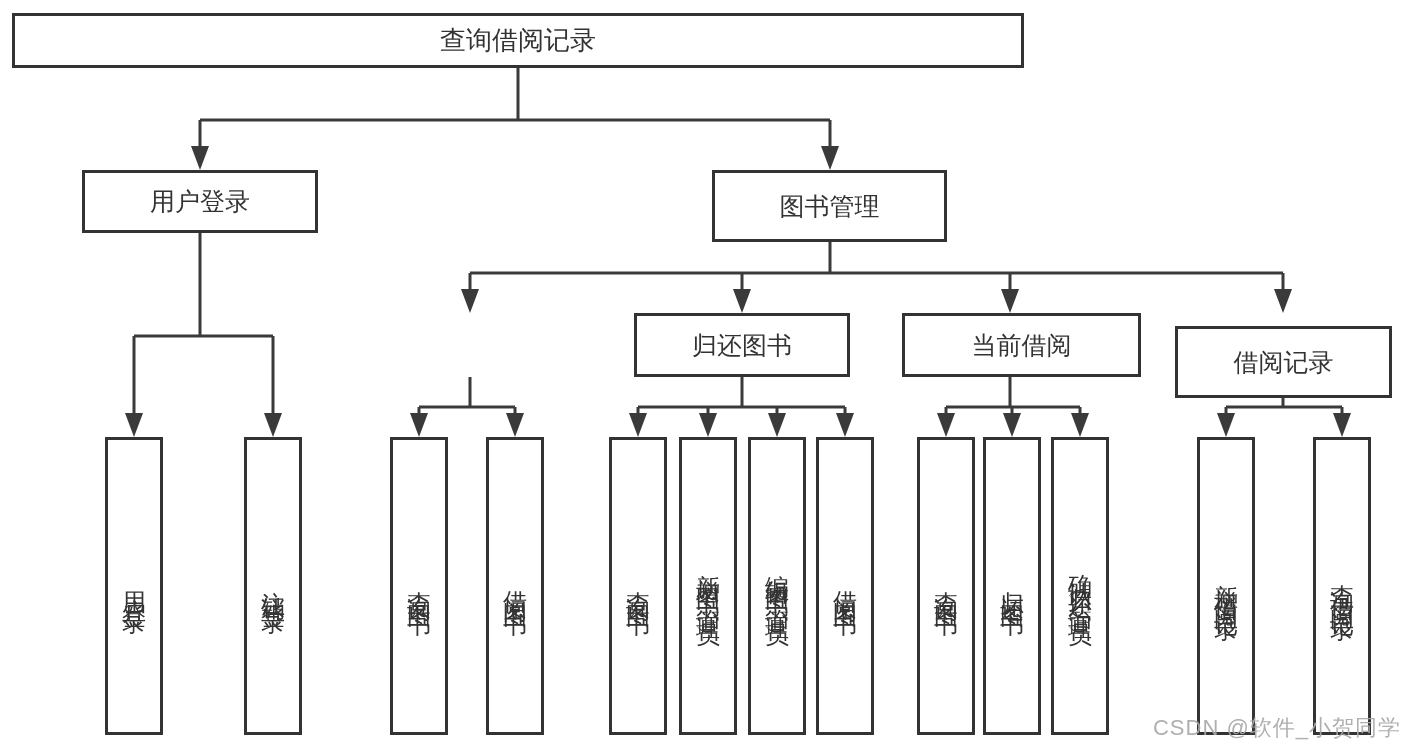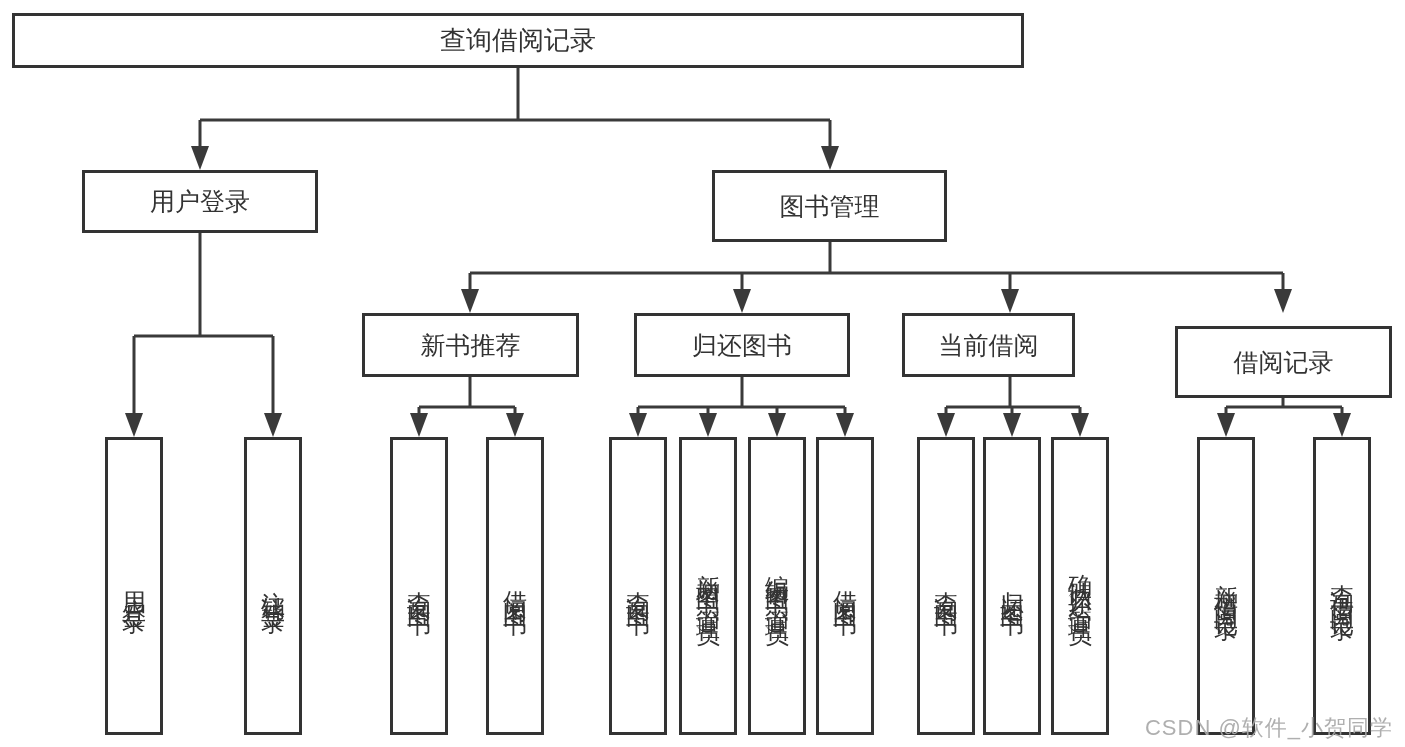--- a/index.html
+++ b/index.html
@@ -40,21 +40,21 @@
   .lvl-mid   { font-size: 25px; }
   .leaf {
     writing-mode: vertical-rl;
     text-orientation: mixed;
     font-size: 24px;
     line-height: 1;
     letter-spacing: 7px;
   }
   .watermark {
     position: absolute;
-    right: 12px;
+    right: 4px;
     bottom: 4px;
     font-size: 22px;
     letter-spacing: 1px;
     color: rgba(168, 168, 168, 0.92);
     z-index: 5;
     white-space: nowrap;
   }
 </style>
 </head>
 <body>
@@ -96,23 +96,22 @@
     <polygon points="1071,413 1089,413 1080,437"></polygon>
     <polygon points="1217,413 1235,413 1226,437"></polygon>
     <polygon points="1333,413 1351,413 1342,437"></polygon>
   </svg>
 
   <div class="box lvl-root" style="left:12px; top:13px; width:1012px; height:55px;">查询借阅记录</div>
 
   <div class="box lvl-mid" style="left:82px; top:170px; width:236px; height:63px;">用户登录</div>
   <div class="box lvl-mid" style="left:712px; top:170px; width:235px; height:72px;">图书管理</div>
 
-  <div class="box lvl-mid" style="left:362px; top:313px; width:217px; height:64px;">新书推荐</div>
   <div class="box lvl-mid" style="left:634px; top:313px; width:216px; height:64px;">归还图书</div>
-  <div class="box lvl-mid" style="left:902px; top:313px; width:173px; height:64px;">当前借阅</div>
+  <div class="box lvl-mid" style="left:902px; top:313px; width:239px; height:64px;">当前借阅</div>
   <div class="box lvl-mid" style="left:1175px; top:326px; width:217px; height:72px;">借阅记录</div>
 
   <div class="box leaf" style="left:105px; top:437px; width:58px; height:298px;">用户登录</div>
   <div class="box leaf" style="left:244px; top:437px; width:58px; height:298px;">注销登录</div>
 
   <div class="box leaf" style="left:390px; top:437px; width:58px; height:298px;">查询图书</div>
   <div class="box leaf" style="left:486px; top:437px; width:58px; height:298px;">借阅图书</div>
 
   <div class="box leaf" style="left:609px; top:437px; width:58px; height:298px;">查询图书</div>
   <div class="box leaf" style="left:679px; top:437px; width:58px; height:298px;">新增图书（管理员）</div>

